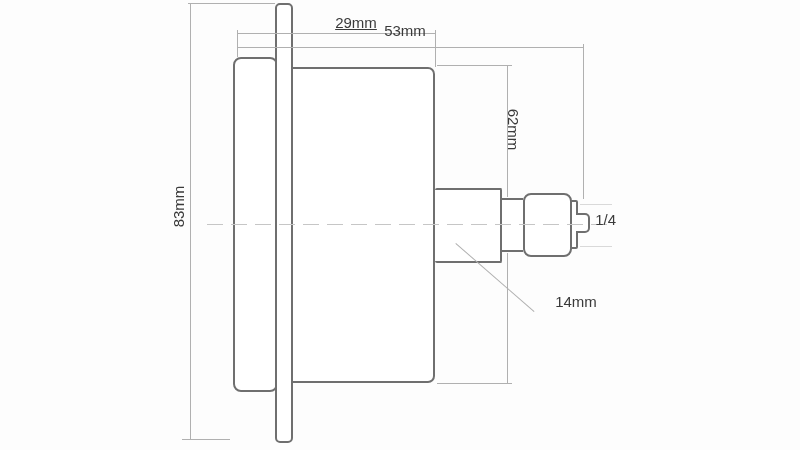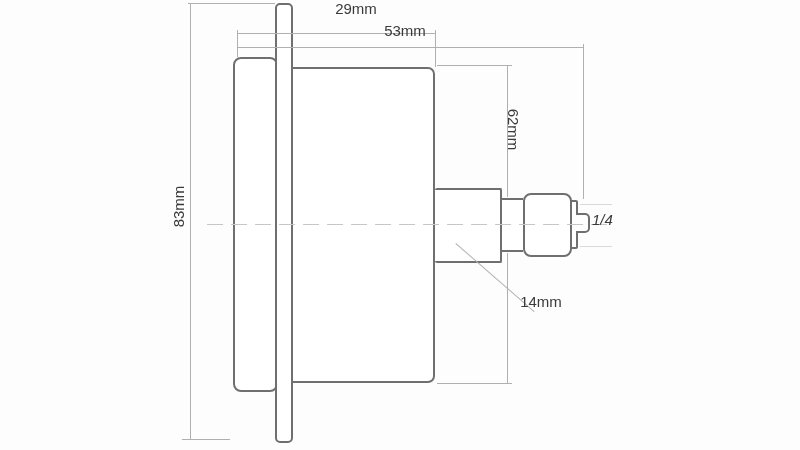--- a/index.html
+++ b/index.html
@@ -68,32 +68,32 @@
   <div class="centerline" style="left:207px; top:224px; width:405px;"></div>
 
   <div class="dim" style="left:190px; top:3px; width:1px; height:436px;"></div>
   <div class="dim" style="left:188px; top:3px; width:87px; height:1px;"></div>
   <div class="dim" style="left:182px; top:439px; width:48px; height:1px;"></div>
   <div class="dim-label rot-ccw" style="left:157px; top:199px; width:42px; height:15px;">83mm</div>
 
   <div class="dim" style="left:237px; top:33px; width:199px; height:1px;"></div>
   <div class="dim" style="left:237px; top:30px; width:1px; height:27px;"></div>
   <div class="dim" style="left:435px; top:30px; width:1px; height:37px;"></div>
-  <div class="dim-label" style="left:330px; top:1px; width:52px;">29mm</div>
+  <div class="dim-label" style="left:330px; top:15px; width:52px;text-decoration:underline;">29mm</div>
 
   <div class="dim" style="left:237px; top:47px; width:346px; height:1px;"></div>
   <div class="dim" style="left:583px; top:44px; width:1px; height:155px;"></div>
   <div class="dim-label" style="left:379px; top:23px; width:52px;">53mm</div>
 
   <div class="dim" style="left:437px; top:65px; width:75px; height:1px;"></div>
   <div class="dim" style="left:437px; top:383px; width:75px; height:1px;"></div>
   <div class="dim" style="left:507px; top:65px; width:1px; height:132px;"></div>
   <div class="dim" style="left:507px; top:253px; width:1px; height:130px;"></div>
   <div class="dim-label rot-cw" style="left:492px; top:122px; width:42px; height:15px;">62mm</div>
 
   <div class="dim leader" style="left:456px; top:243px; width:104px; height:1px;"></div>
-  <div class="dim-label" style="left:515px; top:294px; width:52px;">14mm</div>
+  <div class="dim-label" style="left:550px; top:294px; width:52px;">14mm</div>
 
   <div class="dim faint" style="left:580px; top:204px; width:32px; height:1px;"></div>
   <div class="dim faint" style="left:580px; top:246px; width:32px; height:1px;"></div>
-  <div class="dim-label" style="left:592px; top:212px; width:36px; text-align:left;font-style:italic;">1/4</div>
+  <div class="dim-label" style="left:580px; top:212px; width:36px; text-align:right;">1/4</div>
 
 </div>
 
 </body></html>

